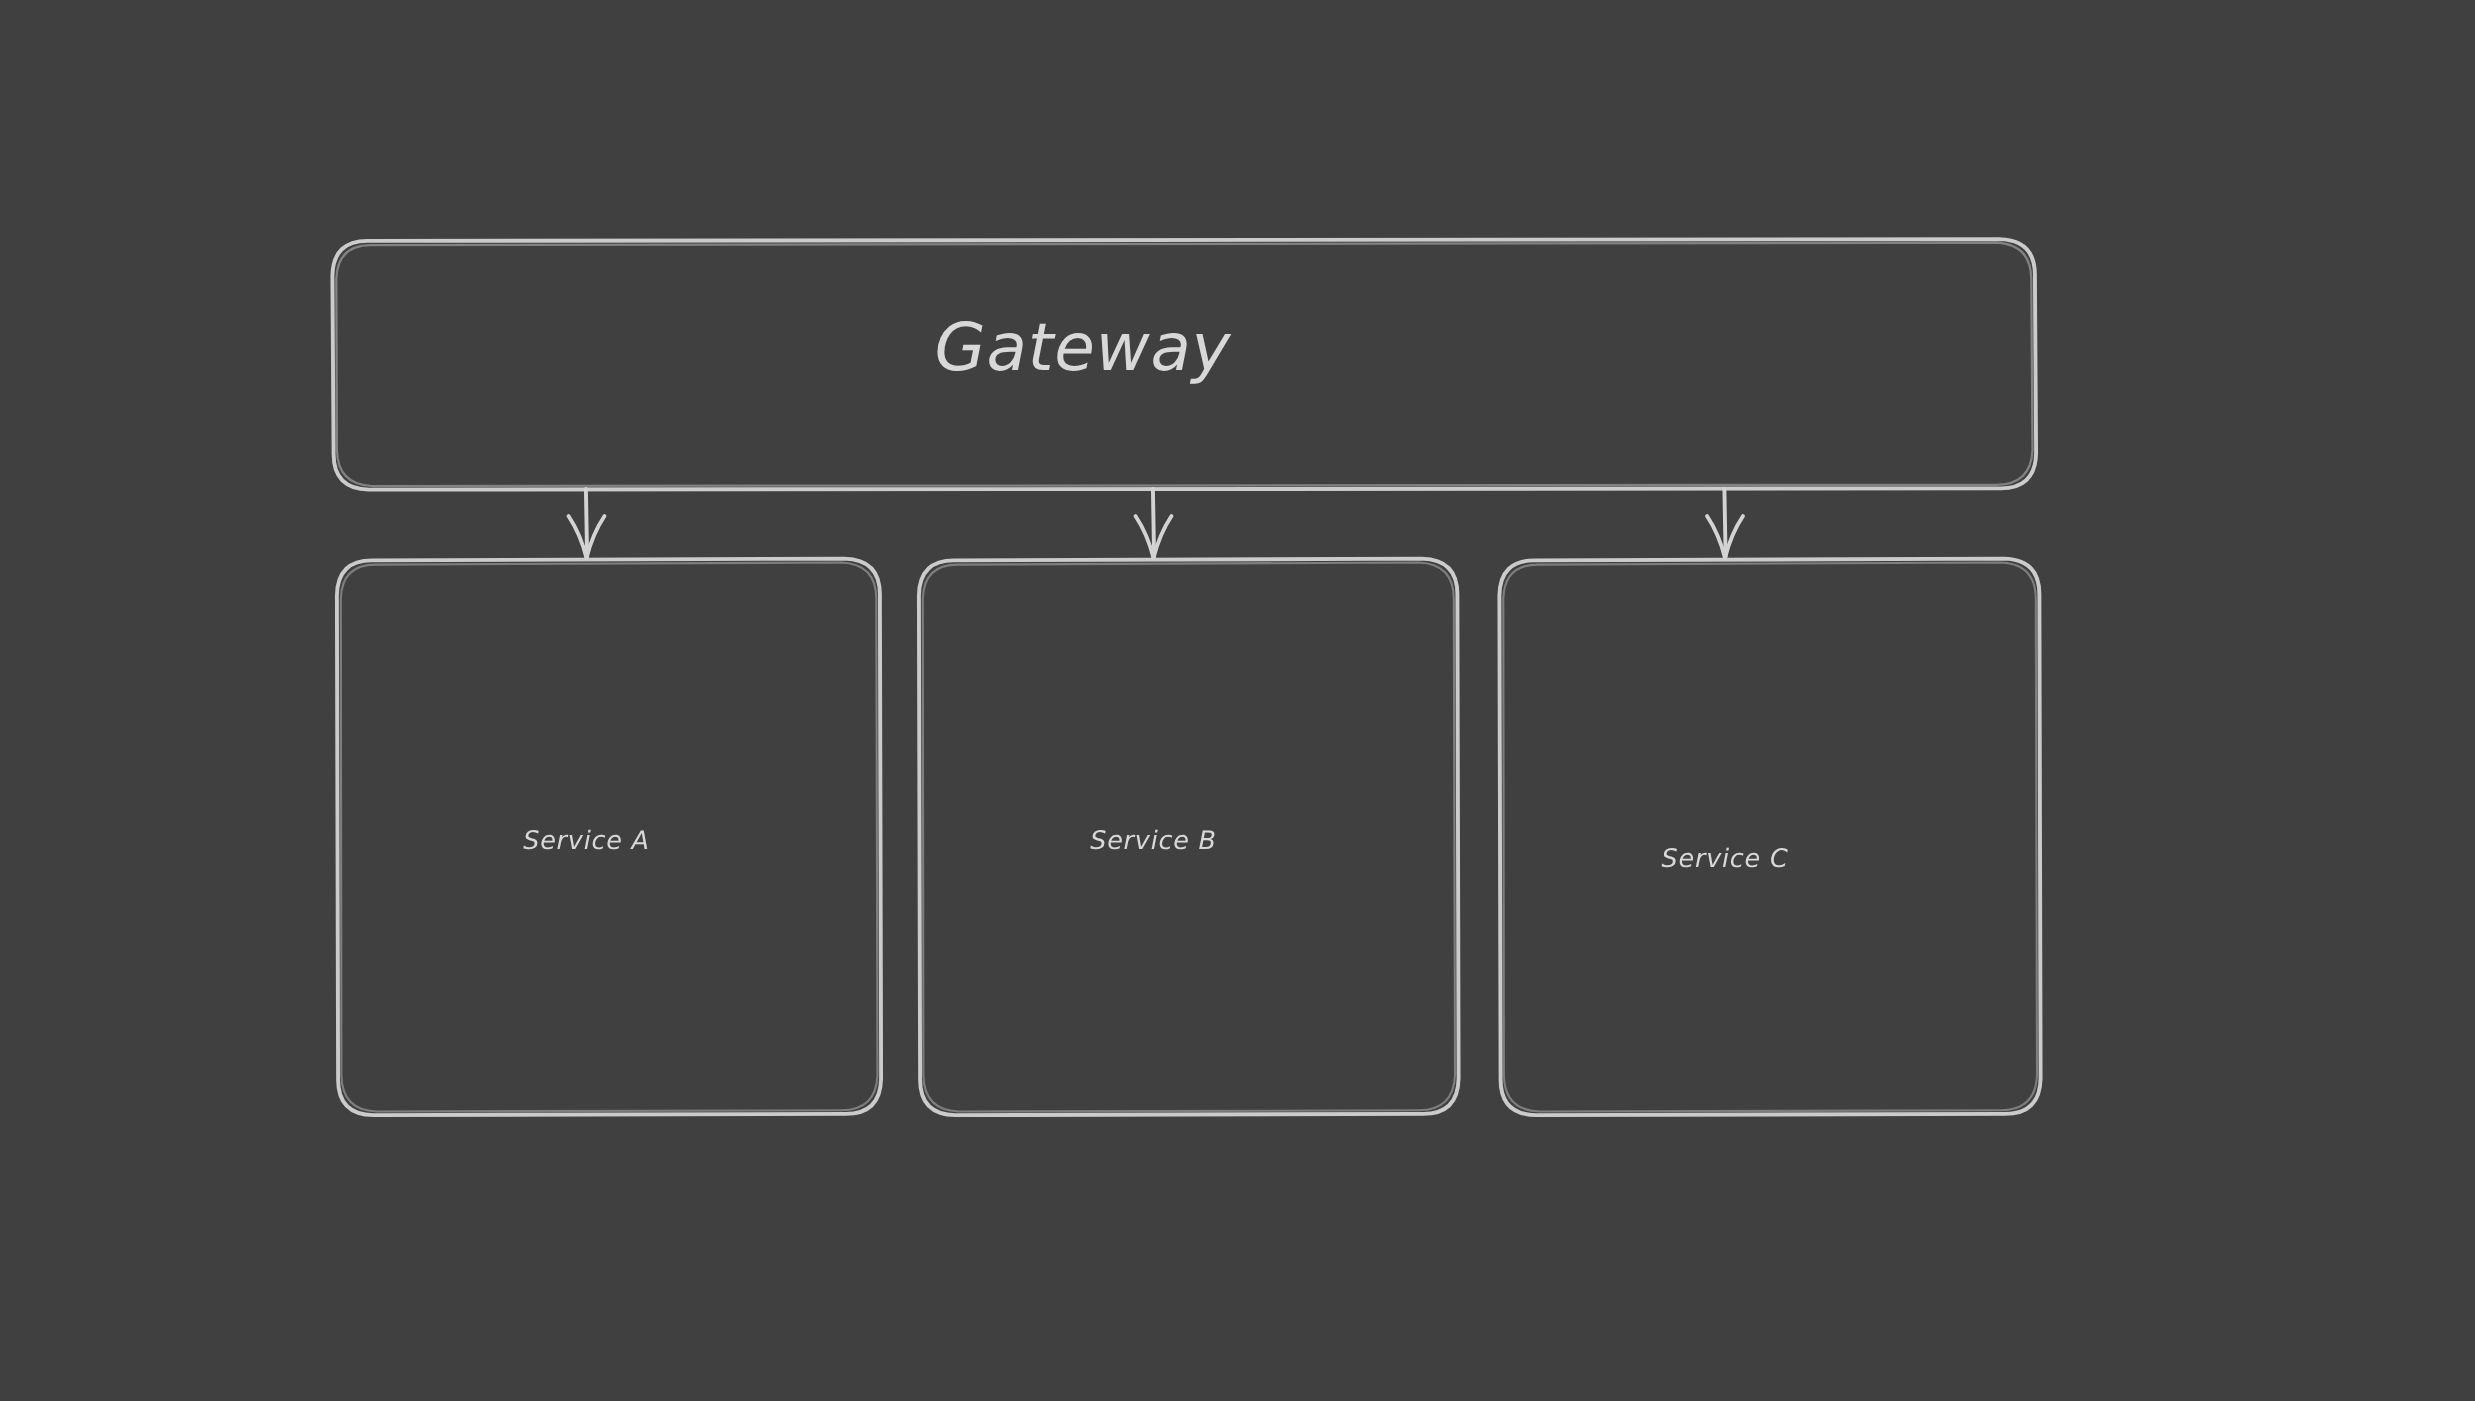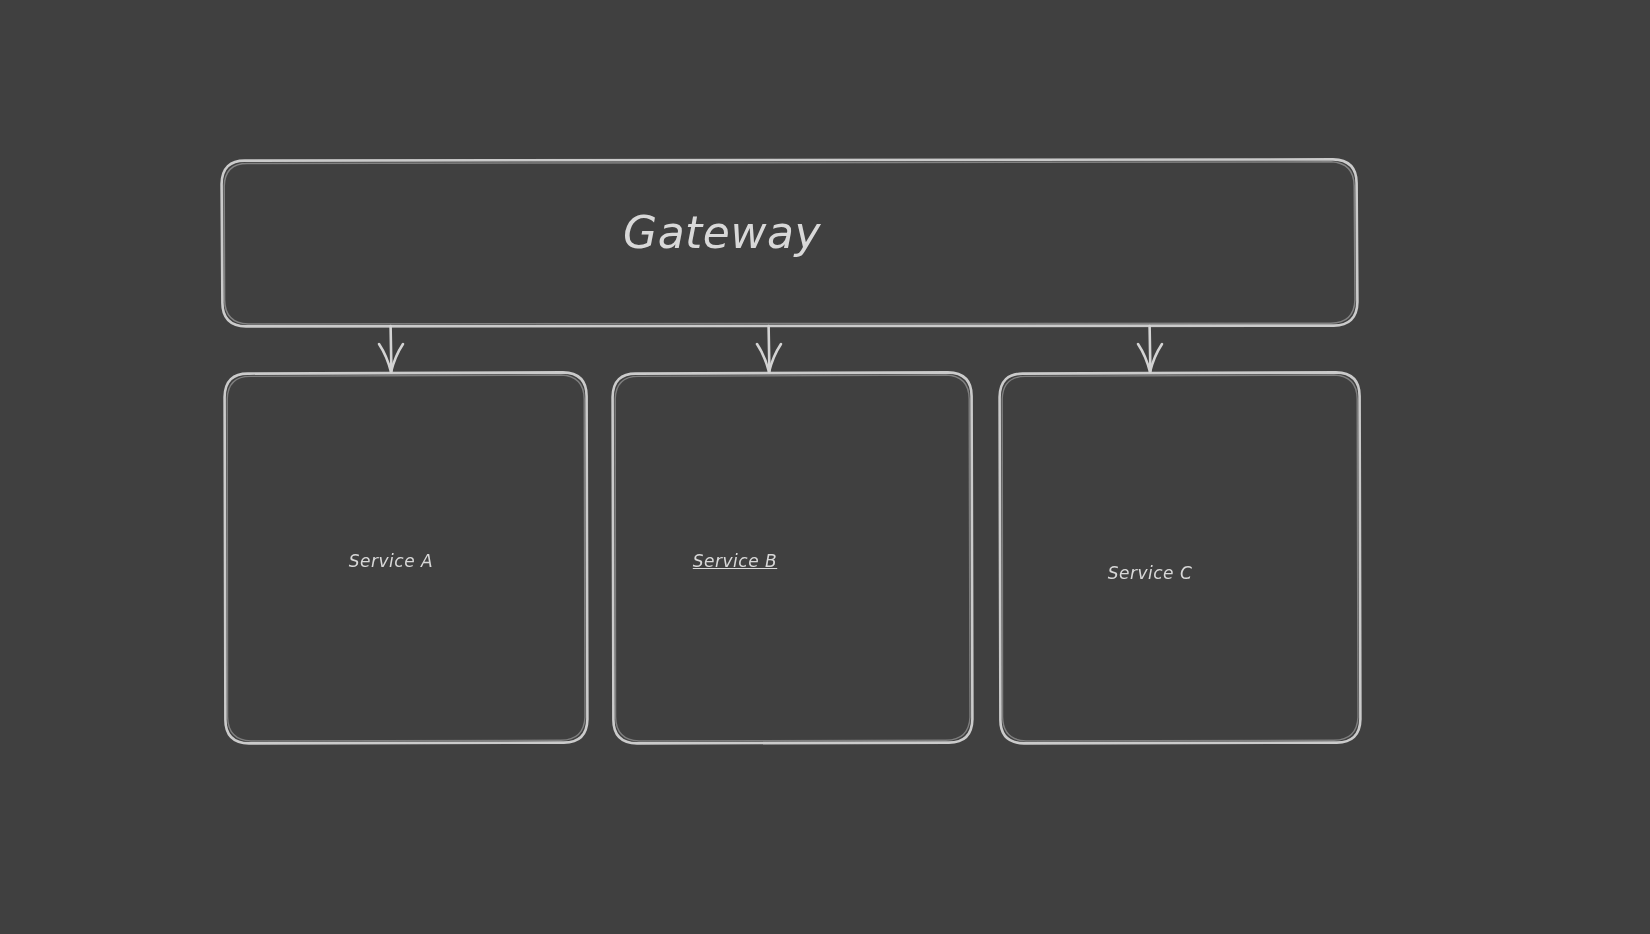--- a/index.html
+++ b/index.html
@@ -103,21 +103,21 @@
       <path d="M 1149.6,326 L 1150.4,371" fill="none" stroke="#d3d3d3" stroke-width="2.6" stroke-linecap="round"></path>
       <path d="M 1138,344 Q 1146,356 1150,372" fill="none" stroke="#d3d3d3" stroke-width="2.6" stroke-linecap="round"></path>
       <path d="M 1162,344 Q 1154,356 1150,372" fill="none" stroke="#d3d3d3" stroke-width="2.6" stroke-linecap="round"></path>
     </g>
   </svg>
 
   <div class="node-label gateway-label" style="left: 722px; top: 232px; color: rgb(216, 216, 216);">Gateway</div>
 
   <div class="node-label service-label" style="left: 391px; top: 561px; color: rgb(216, 216, 216);">Service A</div>
 
-  <div class="node-label service-label" style="left: 735px; top: 561px; color: rgb(216, 216, 216); text-decoration: underline;">Service B</div>
+  <div class="node-label service-label" style="left: 769px; top: 561px; color: rgb(216, 216, 216);">Service B</div>
 
   <div class="node-label service-label" style="left: 1150px; top: 573px; color: rgb(216, 216, 216);">Service C</div>
 
   <div class="hit" style="left:222px; top:160px; width:1135px; height:166px;"></div>
   <div class="hit" style="left:225px; top:373px; width:362px; height:370px;"></div>
   <div class="hit" style="left:613px; top:373px; width:359px; height:370px;"></div>
   <div class="hit" style="left:1000px; top:373px; width:360px; height:370px;"></div>
 
 </div>
 

